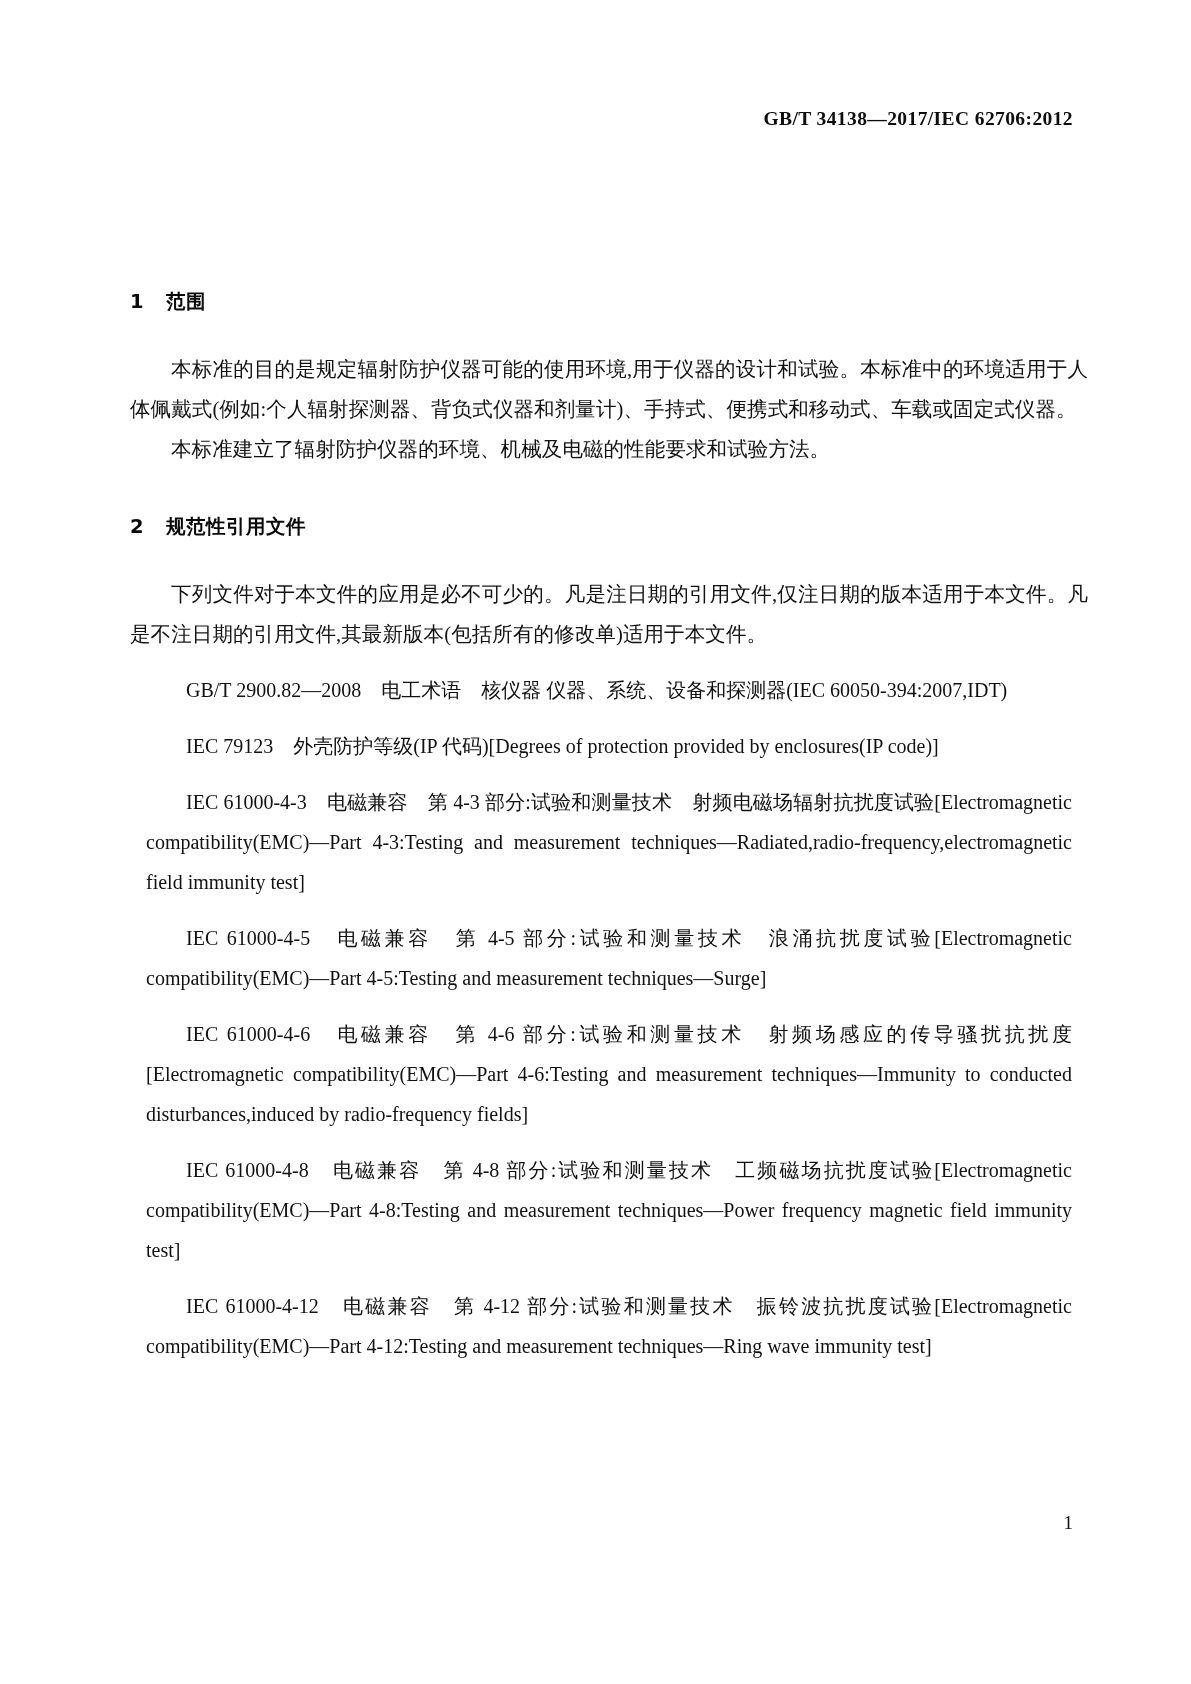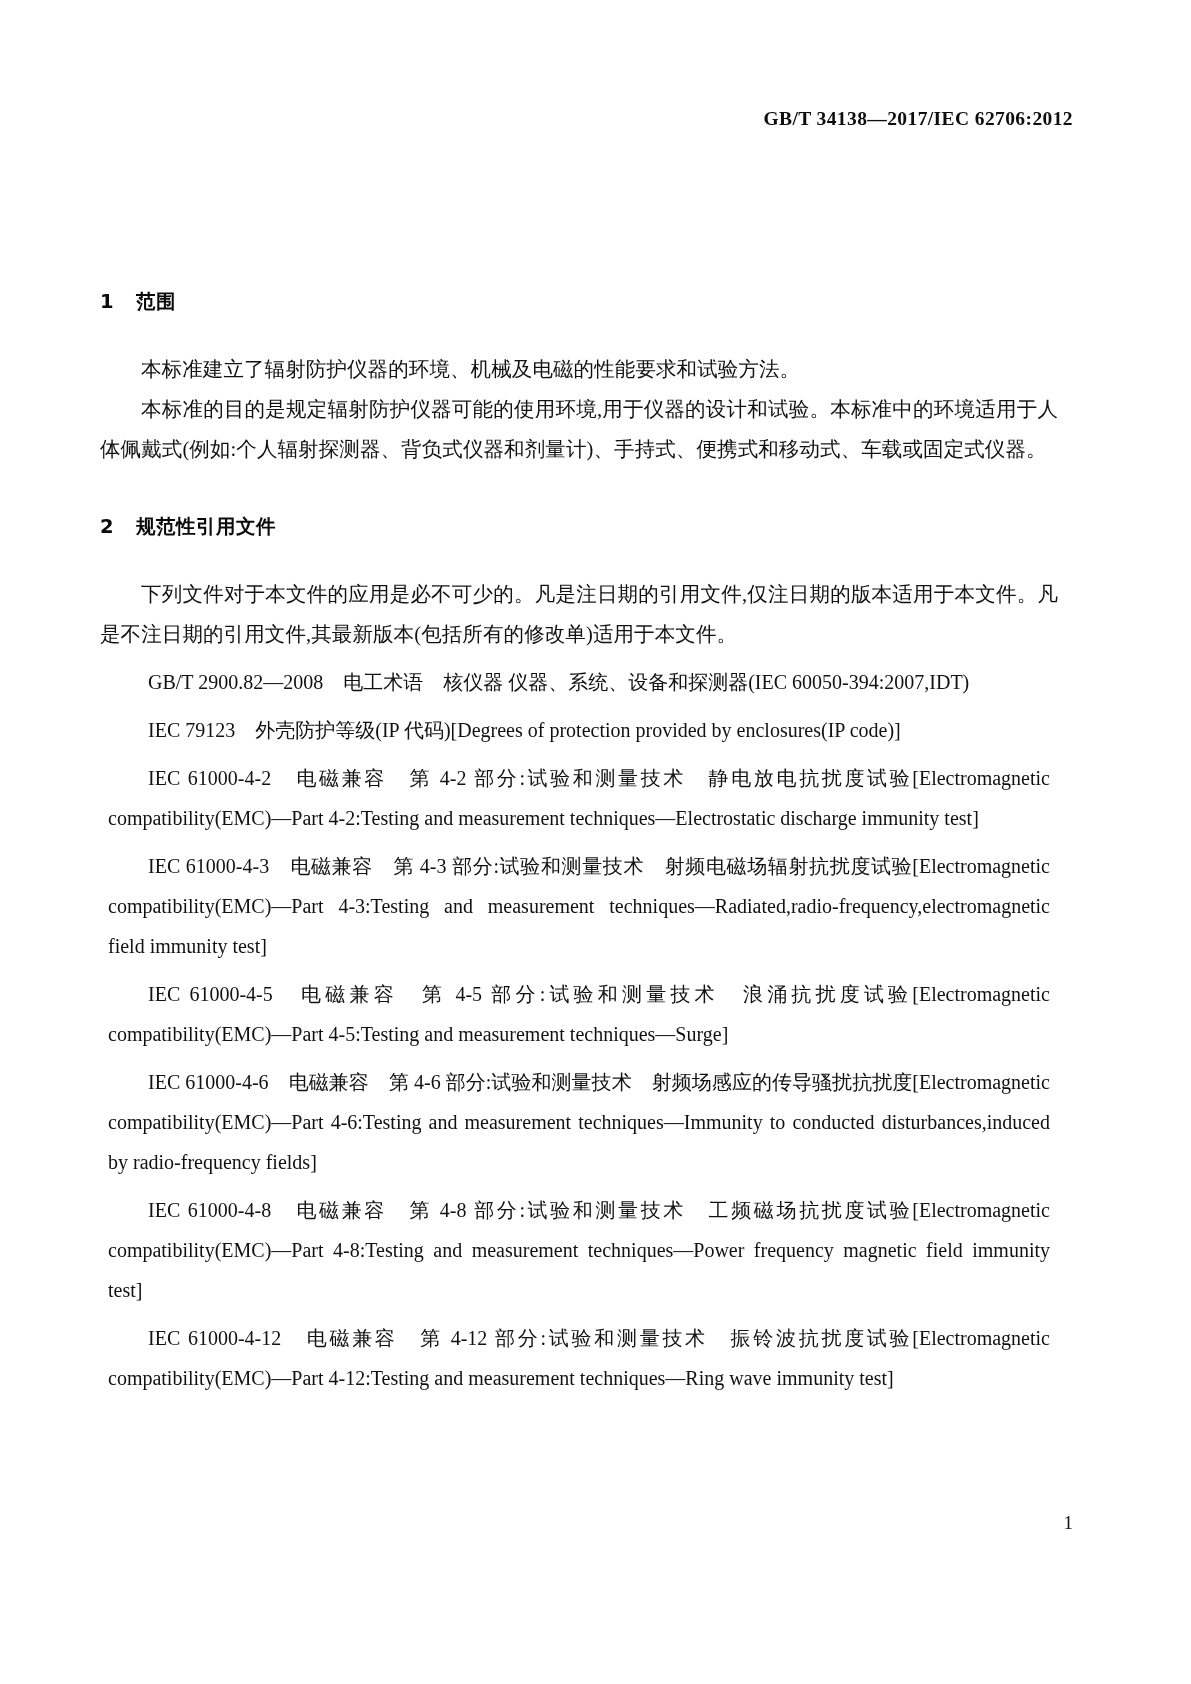--- a/index.html
+++ b/index.html
@@ -46,21 +46,21 @@
     font-size: 32px;
     font-weight: 700;
     letter-spacing: 1.5px;
     color: #000000;
   }
 
   
   .content {
     position: absolute;
     top: 288px;
-    left: 100px;
+    left: 130px;
     width: 958px;
   }
 
   h2.section {
     font-family: "DejaVu Sans", "Liberation Sans", sans-serif;
     font-size: 19.5px;
     font-weight: 700;
     letter-spacing: 0.5px;
     margin: 0;
     padding: 0;
@@ -81,21 +81,21 @@
     line-height: 40px;
     text-align: justify;
     text-justify: inter-character;
     color: #111111;
     letter-spacing: 0.1px;
   }
   p.indent {
     text-indent: 2em;
   }
   p.ref {
-    margin: 8px;
+    margin: 16px;
     font-family: "Liberation Serif", "DejaVu Serif", serif;
     font-size: 20px;
     line-height: 40px;
     text-align: justify;
     text-justify: inter-character;
     text-indent: 2em;
     color: #111111;
   }
 
   
@@ -116,34 +116,33 @@
   <div class="header">GB/T 34138—2017/IEC 62706:2012</div>
 
 
   <div class="content">
 
     <h2 class="section">
       <span class="sec-num">1</span><span>范围</span>
     </h2>
     <div class="gap-after-h2"></div>
 
+    <p class="body indent">本标准的目的是规定辐射防护仪器可能的使用环境,用于仪器的设计和试验。本标准中的环境适用于人体佩戴式(例如:个人辐射探测器、背负式仪器和剂量计)、手持式、便携式和移动式、车载或固定式仪器。</p>
     <p class="body indent">本标准建立了辐射防护仪器的环境、机械及电磁的性能要求和试验方法。</p>
-    <p class="body indent">本标准的目的是规定辐射防护仪器可能的使用环境,用于仪器的设计和试验。本标准中的环境适用于人体佩戴式(例如:个人辐射探测器、背负式仪器和剂量计)、手持式、便携式和移动式、车载或固定式仪器。</p>
 
     <div class="gap-before-h2"></div>
     <h2 class="section">
       <span class="sec-num">2</span><span>规范性引用文件</span>
     </h2>
     <div class="gap-after-h2"></div>
 
     <p class="body indent">下列文件对于本文件的应用是必不可少的。凡是注日期的引用文件,仅注日期的版本适用于本文件。凡是不注日期的引用文件,其最新版本(包括所有的修改单)适用于本文件。</p>
 
     <p class="ref">GB/T 2900.82—2008　电工术语　核仪器 仪器、系统、设备和探测器(IEC 60050-394:2007,IDT)</p>
     <p class="ref">IEC 79123　外壳防护等级(IP 代码)[Degrees of protection provided by enclosures(IP code)]</p>
-    <p class="ref">IEC 61000-4-2　电磁兼容　第 4-2 部分:试验和测量技术　静电放电抗扰度试验[Electromagnetic compatibility(EMC)—Part 4-2:Testing and measurement techniques—Electrostatic discharge immunity test]</p>
     <p class="ref">IEC 61000-4-3　电磁兼容　第 4-3 部分:试验和测量技术　射频电磁场辐射抗扰度试验[Electromagnetic compatibility(EMC)—Part 4-3:Testing and measurement techniques—Radiated,radio-frequency,electromagnetic field immunity test]</p>
     <p class="ref">IEC 61000-4-5　电磁兼容　第 4-5 部分:试验和测量技术　浪涌抗扰度试验[Electromagnetic compatibility(EMC)—Part 4-5:Testing and measurement techniques—Surge]</p>
     <p class="ref">IEC 61000-4-6　电磁兼容　第 4-6 部分:试验和测量技术　射频场感应的传导骚扰抗扰度[Electromagnetic compatibility(EMC)—Part 4-6:Testing and measurement techniques—Immunity to conducted disturbances,induced by radio-frequency fields]</p>
     <p class="ref">IEC 61000-4-8　电磁兼容　第 4-8 部分:试验和测量技术　工频磁场抗扰度试验[Electromagnetic compatibility(EMC)—Part 4-8:Testing and measurement techniques—Power frequency magnetic field immunity test]</p>
     <p class="ref">IEC 61000-4-12　电磁兼容　第 4-12 部分:试验和测量技术　振铃波抗扰度试验[Electromagnetic compatibility(EMC)—Part 4-12:Testing and measurement techniques—Ring wave immunity test]</p>
 
   </div>
 
   <div class="page-number">1</div>
 

